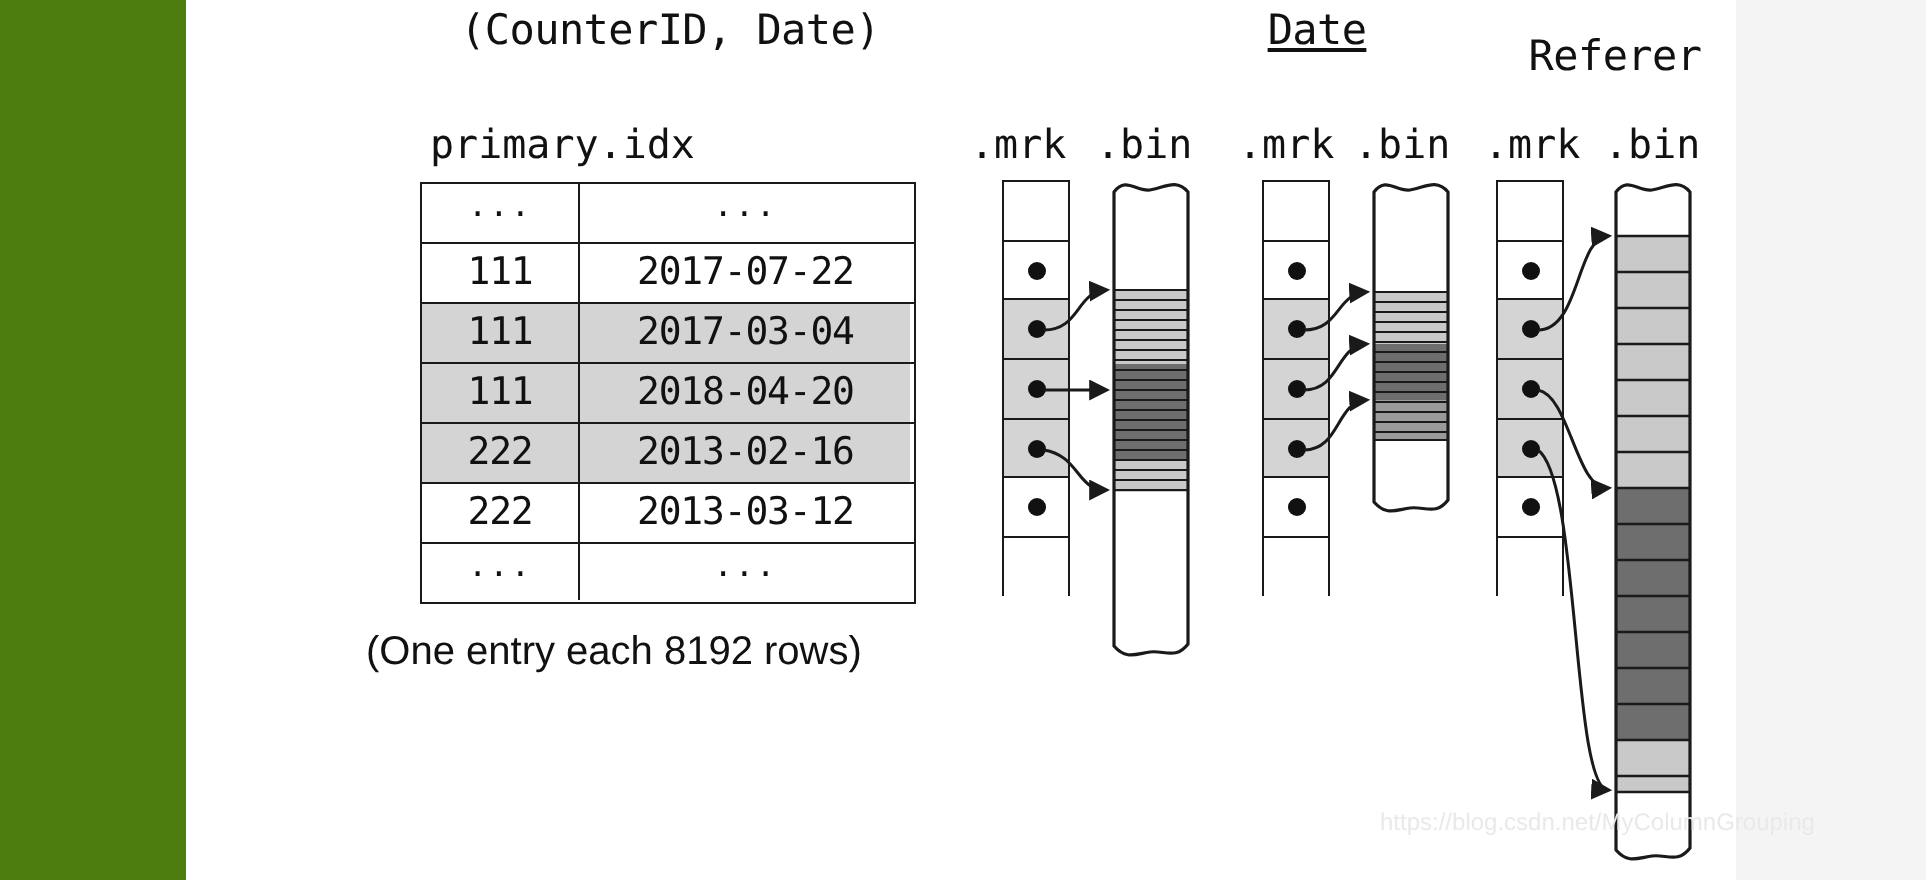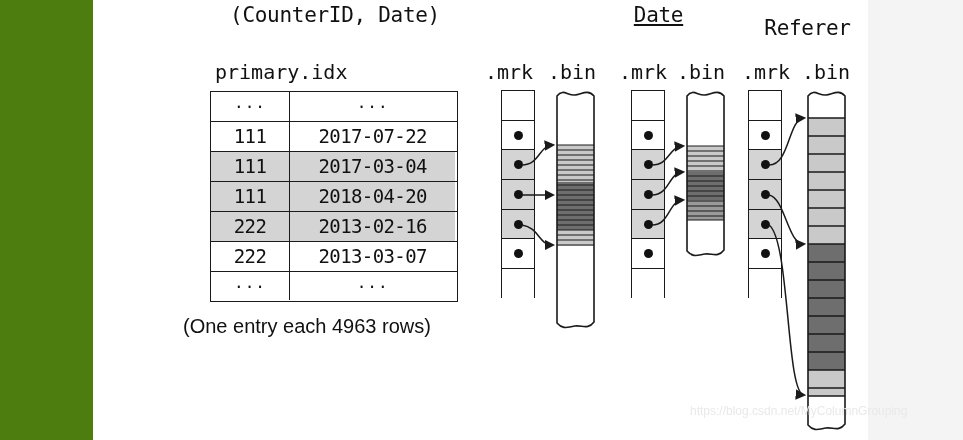--- a/index.html
+++ b/index.html
@@ -203,33 +203,33 @@
     <div class="trow" style="top:89.5px; height:30px;">
       <div class="tc c1 hl">111</div>
       <div class="tc c2 hl">2018-04-20</div>
     </div>
     <div class="trow" style="top:119.5px; height:30px;">
       <div class="tc c1 hl">222</div>
       <div class="tc c2 hl">2013-02-16</div>
     </div>
     <div class="trow" style="top:149.5px; height:30px;">
       <div class="tc c1">222</div>
-      <div class="tc c2">2013-03-07</div>
+      <div class="tc c2">2013-03-12</div>
     </div>
     <div class="trow last" style="top:179.5px; height:28.5px;">
       <div class="tc c1">
           <span class="dots">...</span>
         </div>
       <div class="tc c2">
           <span class="dots">...</span>
         </div>
     </div>
   </div>
 
-  <div class="caption" style="left:183px; top:315px;">(One entry each 4963 rows)</div>
+  <div class="caption" style="left:183px; top:315px;">(One entry each 8192 rows)</div>
 
   <div class="mrkcol" style="left:501px; top:90px; height:208px;">
     <div class="mcell"></div>
     <div class="mcell">
         <span class="dot"></span>
       </div>
     <div class="mcell hl">
         <span class="dot"></span>
       </div>
     <div class="mcell hl">

